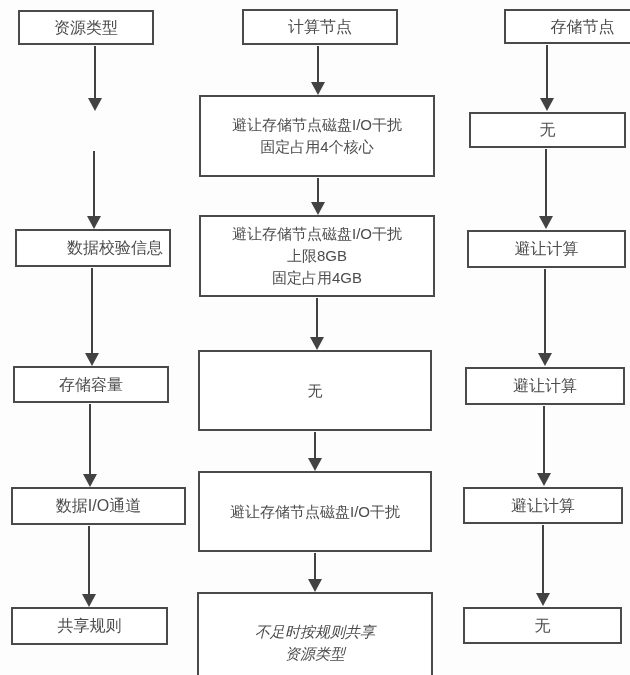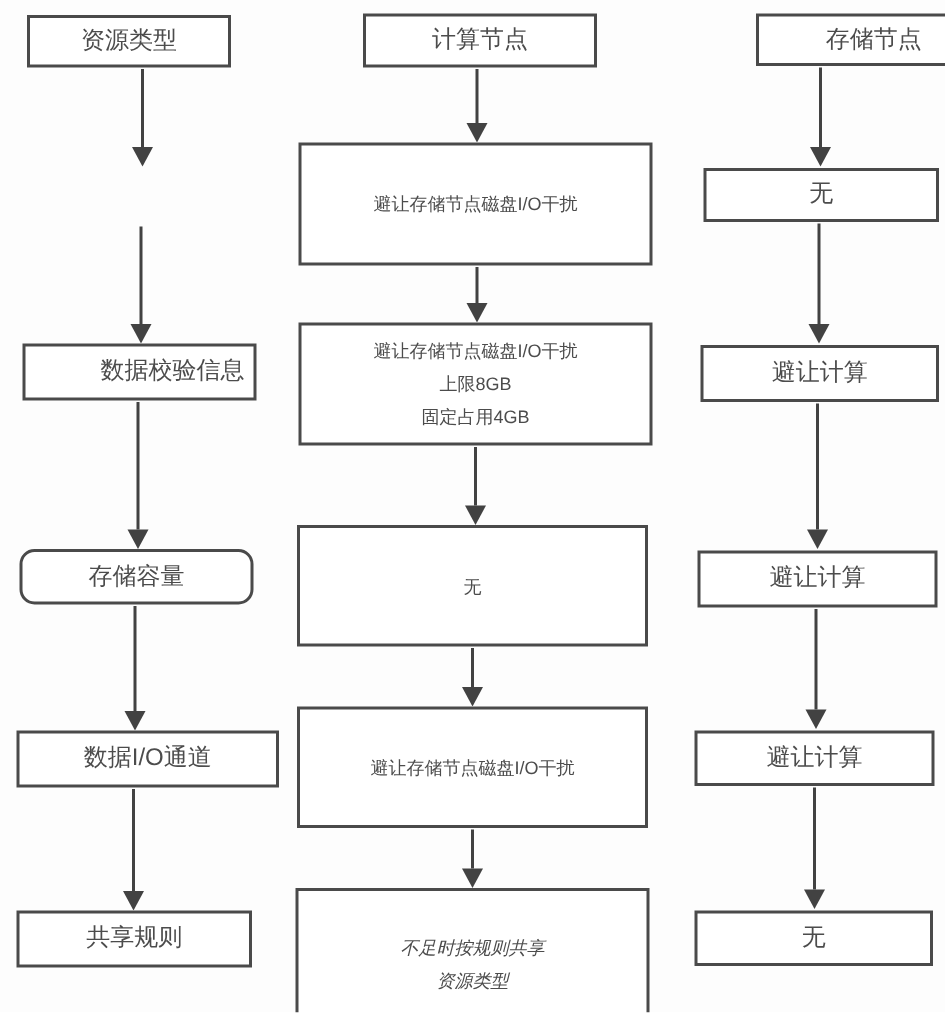--- a/index.html
+++ b/index.html
@@ -23,21 +23,21 @@
     color: #4c4c4c;
     display: flex;
     flex-direction: column;
     align-items: center;
     justify-content: center;
     text-align: center;
     font-size: 16px;
     line-height: 22px;
   }
   .node.multi {
-    font-size: 12px;
+    font-size: 15px;
     line-height: 22px;
   }
   .node .line {
     display: block;
     white-space: nowrap;
   }
   .arrow {
     position: absolute;
     width: 14px;
     display: flex;
@@ -77,21 +77,21 @@
     </div>
 
   <div class="node" style="left:15px; top:229px; width:156px; height:38px;padding-left:44px;">
     <span class="line">数据校验信息</span>
   </div>
   <div class="arrow" style="left:85px; top:268px; height:98px;">
       <div class="stem"></div>
       <div class="head"></div>
     </div>
 
-  <div class="node" style="left:13px; top:366px; width:156px; height:37px;border-radius:10px;">
+  <div class="node" style="left:13px; top:366px; width:156px; height:37px;">
     <span class="line">存储容量</span>
   </div>
   <div class="arrow" style="left:83px; top:404px; height:83px;">
       <div class="stem"></div>
       <div class="head"></div>
     </div>
 
   <div class="node" style="left:11px; top:487px; width:175px; height:38px;">
     <span class="line">数据I/O通道</span>
   </div>
@@ -107,20 +107,21 @@
   <div class="node" style="left:11px; top:607px; width:157px; height:38px;">
     <span class="line">共享规则</span>
   </div>
   <div class="arrow" style="left:311px; top:46px; height:49px;">
       <div class="stem"></div>
       <div class="head"></div>
     </div>
 
   <div class="node multi" style="left:199px; top:95px; width:236px; height:82px;">
     <span class="line">避让存储节点磁盘I/O干扰</span>
+    <span class="line">固定占用4个核心</span>
   </div>
   <div class="arrow" style="left:311px; top:178px; height:37px;">
       <div class="stem"></div>
       <div class="head"></div>
     </div>
 
   <div class="node multi" style="left:199px; top:215px; width:236px; height:82px;">
     <span class="line">避让存储节点磁盘I/O干扰</span>
     <span class="line">上限8GB</span>
     <span class="line">固定占用4GB</span>

